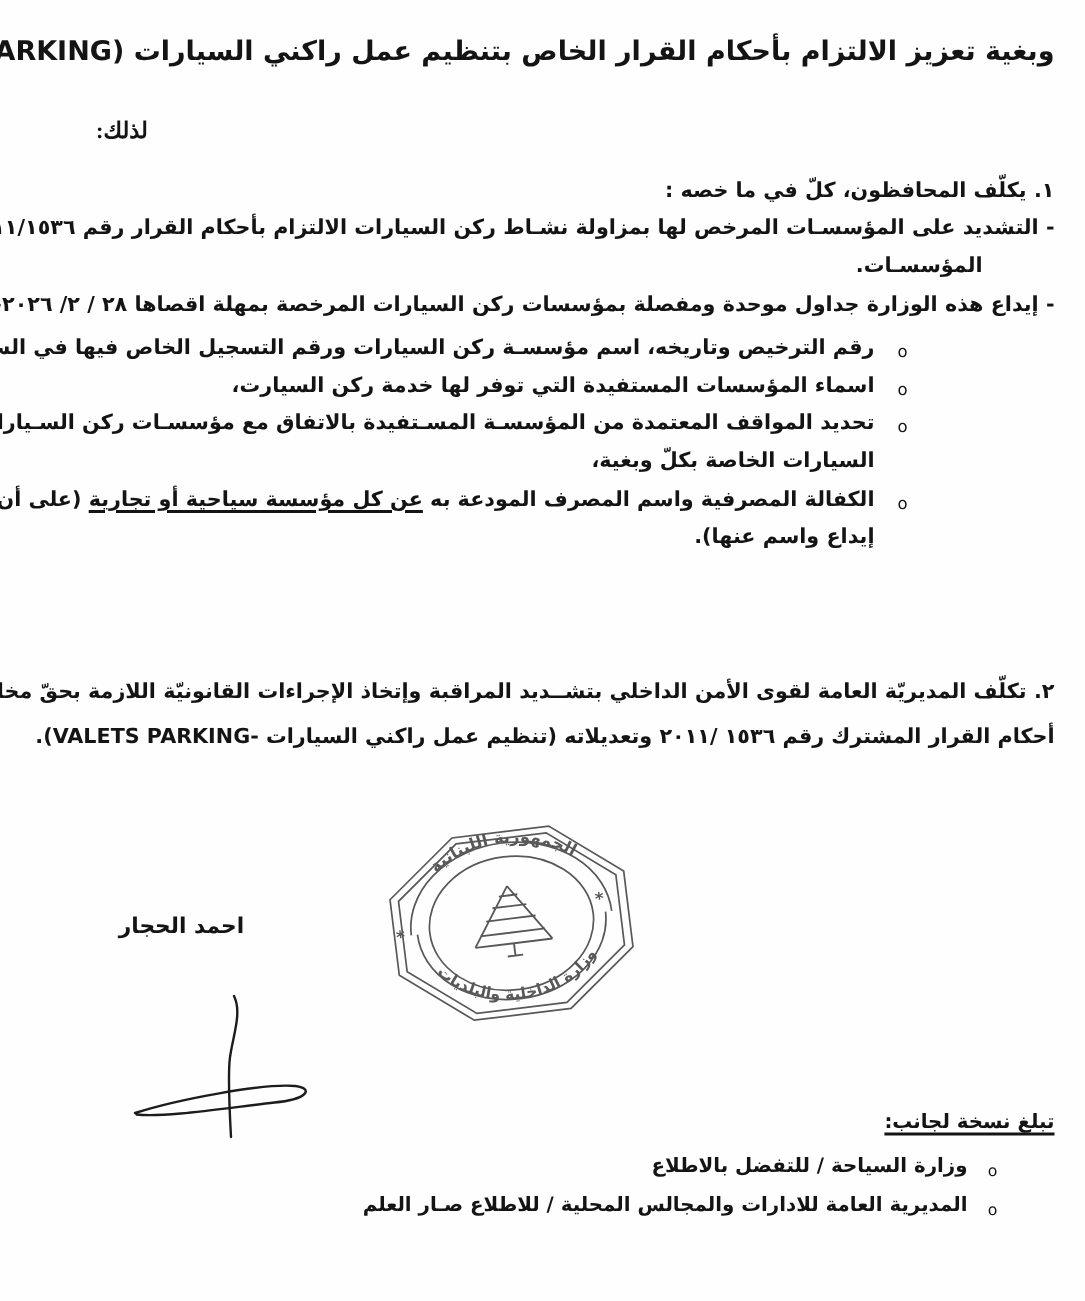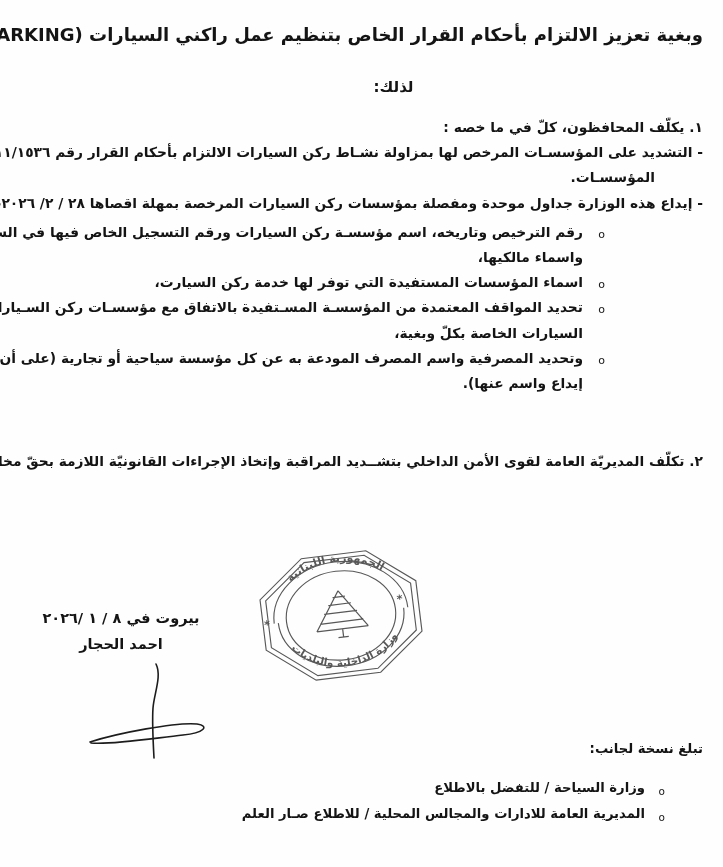--- a/index.html
+++ b/index.html
@@ -8,42 +8,42 @@
     position:relative; width:723px; height:867px; overflow:hidden;
     background:#fefefe; direction:rtl; color:#141414;
     font-family:"DejaVu Sans", sans-serif; font-weight:700;
   }
   .line { white-space:nowrap; }
   .jl { text-align:justify; text-align-last:justify; text-justify:inter-word; }
   .rl { text-align:right; }
   .ind2 { padding-right:48px; }
 
   .intro { position:absolute; top:24px; right:20px; left:15px; font-size:18px; text-align:right; white-space:nowrap; }
-  .therefore { position:absolute; top:78px; left:64px; right:0; text-align:center; font-size:15px; }
+  .therefore { position:absolute; top:78px; left:64px; right:0; text-align:left; font-size:15px;font-family:Liberation Serif, serif; }
 
   .sec1 { position:absolute; top:115px; right:20px; left:55px; font-size:13.8px; line-height:25.2px; }
   .sec1 .num { margin-left:5px; }
 
   .bullets { margin-top:4px; margin-right:98px; }
   .bullet { position:relative; padding-right:22px; }
   .bullet .bmark { position:absolute; right:0; top:2px; font-size:11px; font-weight:400; }
 
-  .u { text-underline-offset:3px; text-decoration-thickness:1.5px; }
+  .u { text-decoration:underline; text-underline-offset:3px; text-decoration-thickness:1.5px; }
 
   .sec2 { position:absolute; top:446px; right:20px; left:50px; font-size:13.8px; line-height:30px; }
   .sec2 .num { margin-left:5px; }
 
   .stamp { position:absolute; left:253px; top:547px; opacity:.92; }
 
   .sig { position:absolute; top:606px; left:12px; width:218px; text-align:center; font-size:14.5px; line-height:25.5px; }
   .sig .line { text-align:center; }
   .scribble { position:absolute; left:84px; top:660px; }
 
   .dist { position:absolute; top:736px; right:20px; left:20px; font-size:13.2px; line-height:26.5px; text-align:right; }
-  .dist .dhead { text-underline-offset:3px; text-decoration-thickness:1.5px; margin-bottom:12px; }
+  .dist .dhead { text-decoration:underline; text-underline-offset:3px; text-decoration-thickness:1.5px; margin-bottom:2px; }
   .dist-item { position:relative; padding-right:58px; white-space:nowrap; }
   .dist-item .bmark { position:absolute; right:38px; top:3px; font-size:10.5px; font-weight:400; }
 </style>
 </head>
 <body>
 
 <div class="page">
 
   <p class="intro line">وبغية تعزيز الالتزام بأحكام القرار الخاص بتنظيم عمل راكني السيارات (VALETS PARKING)،</p>
 
@@ -52,41 +52,41 @@
   <section class="sec1">
     <div class="line rl"><span class="num">١.</span><span>يكلّف المحافظون، كلّ في ما خصه :</span></div>
     <div class="line jl">- التشديد على المؤسسـات المرخص لها بمزاولة نشـاط ركن السيارات الالتزام بأحكام القرار رقم ٢٠١١/١٥٣٦</div>
     <div class="line rl ind2">المؤسسـات.</div>
     <div class="line jl">- إيداع هذه الوزارة جداول موحدة ومفصلة بمؤسسات ركن السيارات المرخصة بمهلة اقصاها ٢٨ / ٢/ ٢٠٢٦،</div>
 
     <div class="bullets">
       <div class="bullet">
         <span class="bmark">o</span>
         <div class="line jl">رقم الترخيص وتاريخه، اسم مؤسسـة ركن السيارات ورقم التسجيل الخاص فيها في السجل التجاري</div>
-        <div class="line rl">واسماء مالكيها،</div>
       </div>
       <div class="bullet">
         <span class="bmark">o</span>
         <div class="line rl">اسماء المؤسسات المستفيدة التي توفر لها خدمة ركن السيارت،</div>
       </div>
       <div class="bullet">
         <span class="bmark">o</span>
         <div class="line jl">تحديد المواقف المعتمدة من المؤسسـة المسـتفيدة بالاتفاق مع مؤسسـات ركن السـيارات وتحديد سـعة</div>
         <div class="line rl">السيارات الخاصة بكلّ وبغية،</div>
       </div>
       <div class="bullet">
         <span class="bmark">o</span>
-        <div class="line jl"><span>وتحديد المصرفية واسم المصرف المودعة به </span><span class="u">عن كل مؤسسة سياحية أو تجارية</span><span> (على أن يُصـار إلى</span></div>
+        <div class="line jl"><span>الكفالة المصرفية واسم المصرف المودعة به </span><span class="u">عن كل مؤسسة سياحية أو تجارية</span><span> (على أن يُصـار إلى</span></div>
         <div class="line rl">إيداع واسم عنها).</div>
       </div>
     </div>
   </section>
 
   <section class="sec2">
     <div class="line jl"><span class="num">٢.</span><span>تكلّف المديريّة العامة لقوى الأمن الداخلي بتشــديد المراقبة وإتخاذ الإجراءات القانونيّة اللازمة بحقّ مخالفي</span></div>
+    <div class="line jl">أحكام القرار المشترك رقم ١٥٣٦ /٢٠١١ وتعديلاته (تنظيم عمل راكني السيارات -VALETS PARKING).</div>
   </section>
 
   <svg class="stamp" viewBox="0 0 170 135" width="176" height="140" xmlns="http://www.w3.org/2000/svg">
     <g transform="rotate(-7 85 66)" fill="none" stroke="#4a4a4a" stroke-width="1.1">
       <polygon points="160.8,90.5 116.4,125.1 53.6,125.1 9.2,90.5 9.2,41.5 53.6,6.9 116.4,6.9 160.8,41.5"></polygon>
       <polygon points="155.5,88.8 114.2,121.0 55.8,121.0 14.5,88.8 14.5,43.2 55.8,11.0 114.2,11.0 155.5,43.2"></polygon>
       <ellipse cx="85" cy="66" rx="53" ry="43"></ellipse>
       <g stroke-width="1.2">
         <path d="M85 42 L60 79 M85 42 L110 79 M60 79 L110 79 M64 72 h42 M69 63 h32 M74 55 h22 M79 48 h12 M85 79 v8 M80 87 h10"></path>
       </g>
@@ -95,21 +95,20 @@
     </g>
     <g transform="rotate(-7 85 66)" fill="#4a4a4a" stroke="none" font-weight="700">
       <text font-size="10.5" text-anchor="middle"><textPath href="#arcTop" startOffset="50%">الجمهورية اللبنانية</textPath></text>
       <text font-size="10" text-anchor="middle"><textPath href="#arcBot" startOffset="50%">وزارة الداخلية والبلديات</textPath></text>
       <text x="16" y="70" font-size="11">*</text>
       <text x="146" y="61" font-size="11">*</text>
     </g>
   </svg>
 
   <section class="sig">
-    <div class="line">بيروت في ٨ / ١ /٢٠٢٦</div>
     <div class="line">احمد الحجار</div>
   </section>
 
   <svg class="scribble" viewBox="0 0 145 105" width="145" height="105" xmlns="http://www.w3.org/2000/svg">
     <g fill="none" stroke="#1c1c1c" stroke-width="1.6" stroke-linecap="round">
       <path d="M72 4 C78 16 70 34 69 48 C68 62 69 80 70 98"></path>
       <path d="M6 82 C34 73 92 62 113 64 C126 66 120 73 99 75 C64 79 26 85 7 83"></path>
     </g>
   </svg>
 

